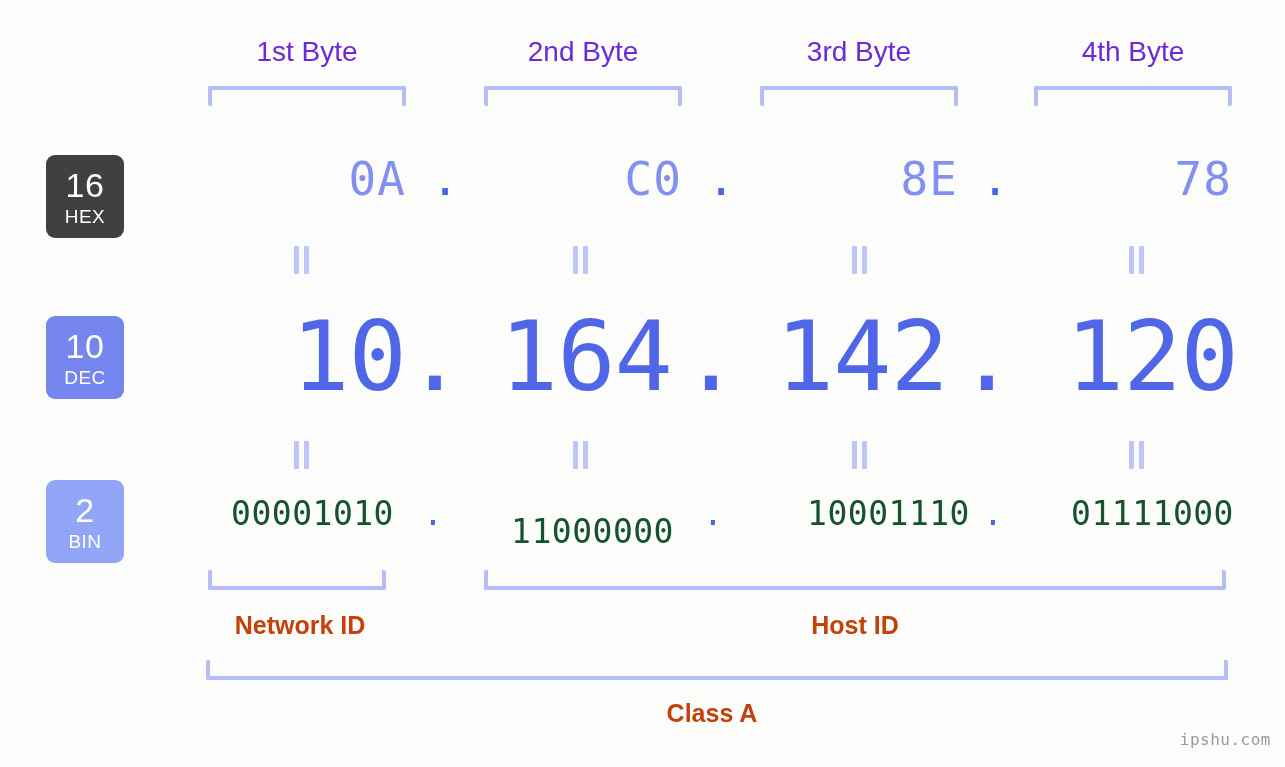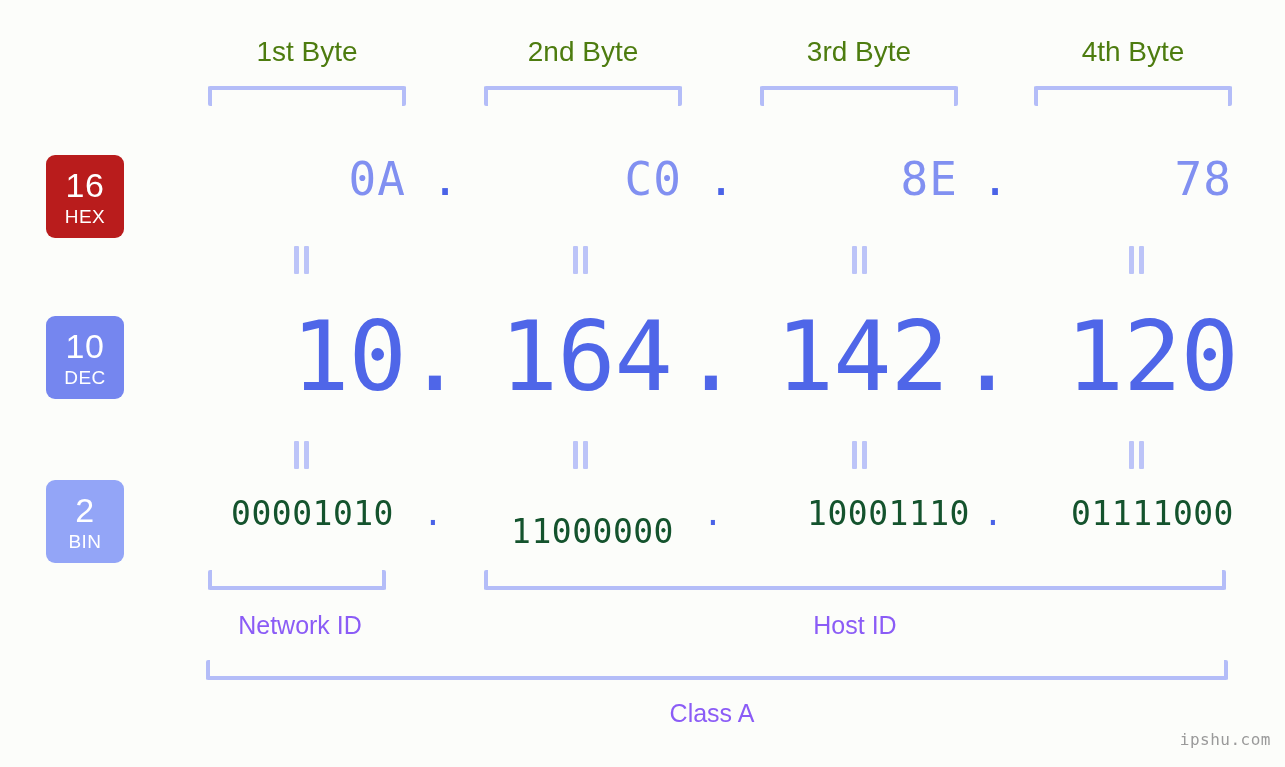--- a/index.html
+++ b/index.html
@@ -18,21 +18,21 @@
   .abs { position: absolute; }
 
   
   .byte-label {
     position: absolute;
     top: 31px;
     height: 42px;
     line-height: 42px;
     text-align: center;
     font-size: 28px;
-    color: #4d7c0f;
+    color: #6d28d9;
     font-family: "Liberation Sans", sans-serif;
     white-space: nowrap;
   }
 
   
   .bracket {
     position: absolute;
     border: 4px solid #b4bdf8;
     border-radius: 2px;
     height: 20px;
@@ -141,23 +141,24 @@
     height: 28px;
     background: #bcc4f8;
     border-radius: 1px;
   }
 
   
   .caption {
     position: absolute;
     text-align: center;
     font-size: 25px;
-    color: #8b5cf6;
-    font-family: "Liberation Sans", sans-serif;
-    white-space: nowrap;
+    color: #c2410c;
+    font-family: "Liberation Sans", sans-serif;
+    white-space: nowrap;
+    font-weight: bold;
   }
 
   
   .watermark {
     position: absolute;
     right: 14px;
     bottom: 18px;
     font-size: 16px;
     color: #9a9a9a;
     font-family: "DejaVu Sans Mono", monospace;
@@ -172,21 +173,21 @@
   <div class="byte-label" style="left:208px;width:198px;">1st Byte</div>
   <div class="byte-label" style="left:484px;width:198px;">2nd Byte</div>
   <div class="byte-label" style="left:760px;width:198px;">3rd Byte</div>
   <div class="byte-label" style="left:1034px;width:198px;">4th Byte</div>
 
   <div class="bracket bracket-down" style="left:208px;top:86px;width:198px;"></div>
   <div class="bracket bracket-down" style="left:484px;top:86px;width:198px;"></div>
   <div class="bracket bracket-down" style="left:760px;top:86px;width:198px;"></div>
   <div class="bracket bracket-down" style="left:1034px;top:86px;width:198px;"></div>
 
-  <div class="badge" style="top:155px;background:#b91c1c;">
+  <div class="badge" style="top:155px;background:#404040;">
     <span class="badge-num">16</span>
     <span class="badge-txt">HEX</span>
   </div>
   <div class="badge" style="top:316px;background:#7586ef;">
     <span class="badge-num">10</span>
     <span class="badge-txt">DEC</span>
   </div>
   <div class="badge" style="top:480px;background:#93a5f7;">
     <span class="badge-num">2</span>
     <span class="badge-txt">BIN</span>

